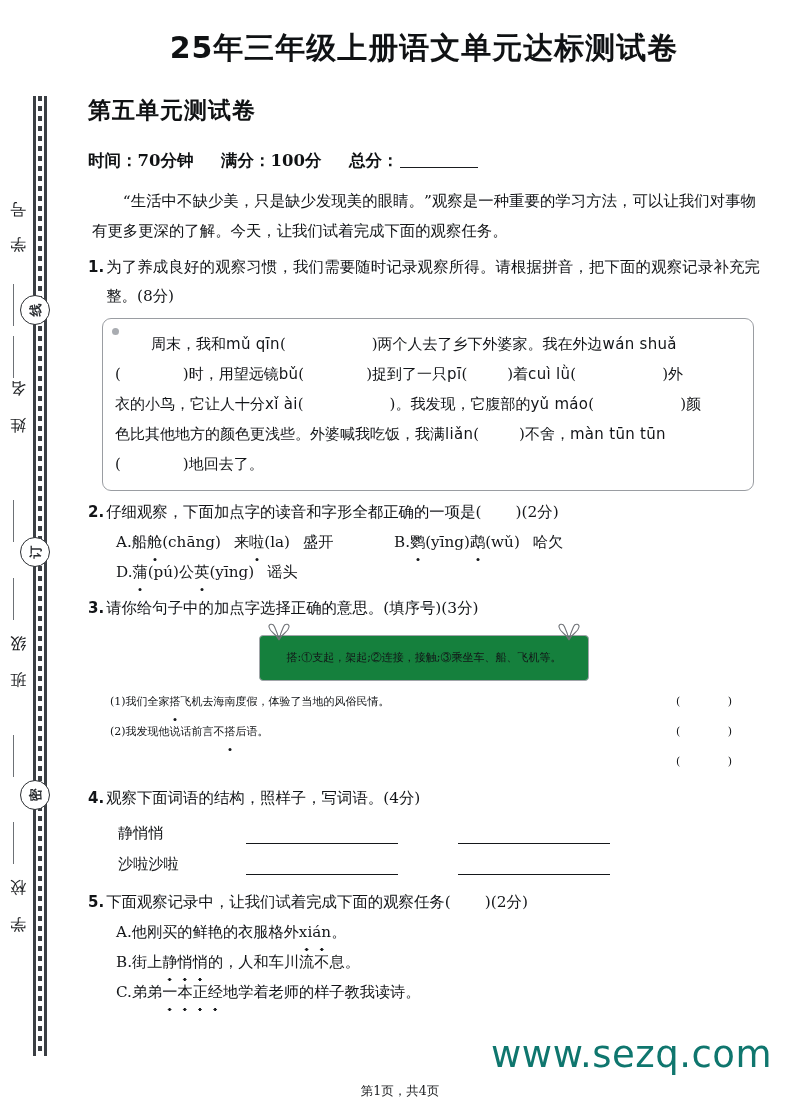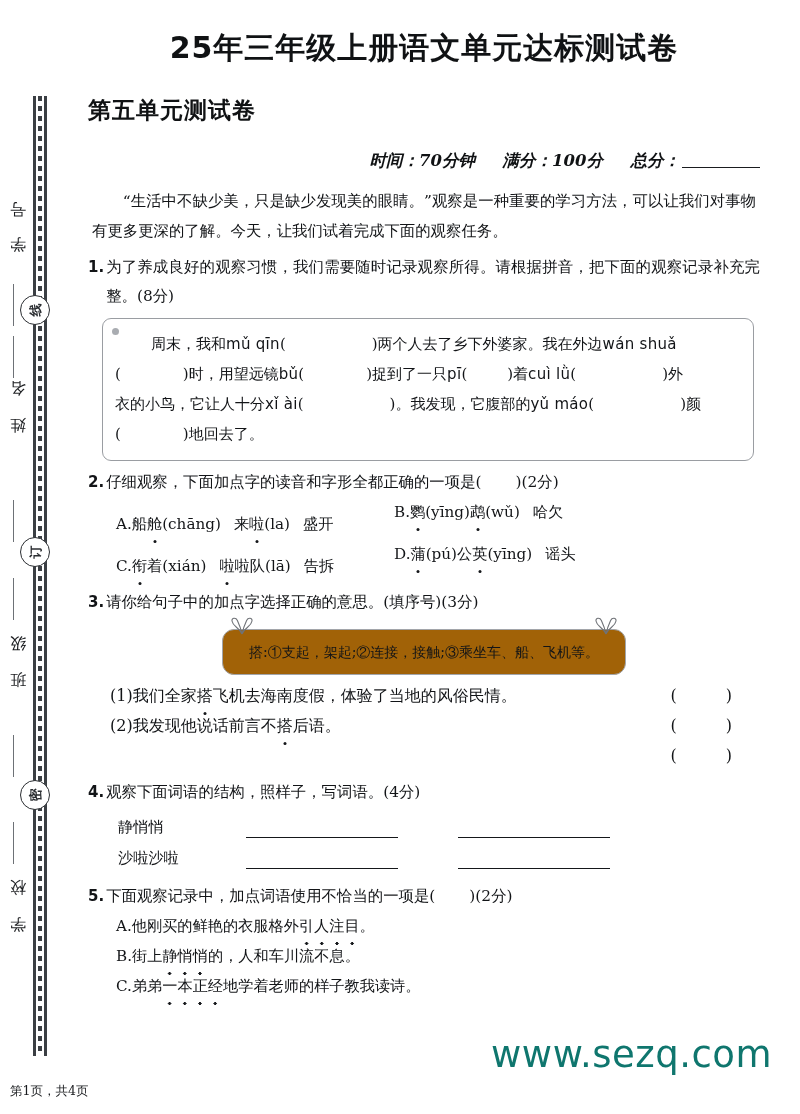--- a/index.html
+++ b/index.html
@@ -89,27 +89,26 @@
     text-align: left;
     font-family: "DejaVu Sans", "Liberation Sans", sans-serif;
     font-size: 23px;
     font-weight: 600;
     letter-spacing: 1px;
     margin: 26px 0 0 0;
     color: #101214;
   }
 
   .meta-line {
-    text-align: right;
+    text-align: left;
     font-family: "DejaVu Serif", "Liberation Serif", serif;
     font-size: 16.5px;
     font-weight: 600;
     margin: 24px 0 0 0;
     color: #101214;
-    font-style: italic;
   }
   .meta-line .gap { display: inline-block; width: 16px; }
   .meta-line .rule {
     display: inline-block;
     width: 78px;
     border-bottom: 1.4px solid #1a1c1f;
     vertical-align: -2px;
     margin-left: 2px;
   }
 
@@ -196,21 +195,21 @@
 
   
   .opt-row {
     display: flex;
     margin-left: 28px;
     font-family: "DejaVu Serif", "Liberation Serif", serif;
     font-size: 15.2px;
     line-height: 30px;
   }
   .opt { flex: 0 0 auto; }
-  .opt.colA { width: 278px; margin-top: 12px; }
+  .opt.colA { width: 278px; }
   .opt .lbl {
     font-family: "DejaVu Serif", "Liberation Serif", serif;
     font-weight: 400;
   }
   .sp { display: inline-block; width: 13px; }
   .dotted {
     position: relative;
     display: inline-block;
   }
   .dotted::after {
@@ -236,44 +235,44 @@
   
   .ribbon-wrap {
     position: relative;
     margin: 12px 0 6px 0;
     display: flex;
     justify-content: center;
   }
   .ribbon-box {
     position: relative;
     border: 1.1px solid #a2a5aa;
-    border-radius: 12px;
+    border-radius: 4px;
     padding: 9px 26px;
     font-family: "DejaVu Serif", "Liberation Serif", serif;
-    font-size: 14px;
+    font-size: 11px;
     line-height: 26px;
-    background: #a16207;
+    background: #15803d;
     color: #121417;
   }
   .bow {
     position: absolute;
     top: -13px;
     width: 26px; height: 20px;
     overflow: visible;
   }
   .bow.l { left: 6px; }
   .bow.r { right: 6px; }
 
   
   .sub-item {
     display: flex;
     align-items: center;
     margin-left: 22px;
     font-family: "DejaVu Serif", "Liberation Serif", serif;
-    font-size: 16px;
+    font-size: 11px;
     line-height: 30px;
   }
   .sub-item .txt { flex: 0 0 auto; }
   .sub-item .spacer { flex: 1 1 auto; }
   .sub-item .brk { flex: 0 0 auto; letter-spacing: 22px; padding-right: 6px; }
 
   
   .ws-row {
     display: flex;
     align-items: flex-end;
@@ -288,25 +287,24 @@
     border-bottom: 1.5px solid #15171a;
     height: 20px;
     flex: 0 0 auto;
   }
   .ws-row .line.second { margin-left: 60px; }
 
   
   #footer {
     position: absolute;
     left: 0; right: 0; bottom: 14px;
-    text-align: left;
+    text-align: center;
     font-family: "DejaVu Serif", "Liberation Serif", serif;
     font-size: 12.5px;
     color: #1a1c1f;
-    padding-left: 10px;
   }
   #watermark {
     position: absolute;
     right: 28px; bottom: 38px;
     font-family: "DejaVu Sans", "Liberation Sans", sans-serif;
     font-size: 37px;
     color: #0f766e;
     letter-spacing: 0.5px;
     user-select: none;
     pointer-events: none;
@@ -369,20 +367,23 @@
       <p class="first">
         <span>周末，我和</span><span class="py">mǔ qīn</span>(<span class="blank-l"></span>)<span>两个人去了乡下外婆家。我在外边</span><span class="py">wán shuǎ</span>
       </p>
       <p>
         (<span class="blank-m"></span>)<span>时，用望远镜</span><span class="py">bǔ</span>(<span class="blank-m"></span>)<span>捉到了一只</span><span class="py">pī</span>(<span class="blank-s"></span>)<span>着</span><span class="py">cuì lǜ</span>(<span class="blank-l"></span>)<span>外</span>
       </p>
       <p>
         <span>衣的小鸟，它让人十分</span><span class="py">xǐ ài</span>(<span class="blank-l"></span>)<span>。我发现，它腹部的</span><span class="py">yǔ máo</span>(<span class="blank-l"></span>)<span>颜</span>
       </p>
       <p>
+        <span>色比其他地方的颜色更浅些。外婆喊我吃饭，我满</span><span class="py">liǎn</span>(<span class="blank-s"></span>)<span>不舍，</span><span class="py">màn tūn tūn</span>
+      </p>
+      <p>
         (<span class="blank-m"></span>)<span>地回去了。</span>
       </p>
     </div>
   </div>
 
   <div class="q">
     <div class="q-head">
       <span class="q-num">2.</span>
       <span class="q-text"><span>仔细观察，下面加点字的读音和字形全都正确的一项是(</span><span class="paren"></span><span>)(2分)</span></span>
     </div>
@@ -390,23 +391,20 @@
     <div class="opt-row">
       <div class="opt colA">
         <span class="lbl">A.</span><span>船</span><span class="dotted">舱</span><span>(chāng)</span><span class="sp"></span><span>来</span><span class="dotted">啦</span><span>(la)</span><span class="sp"></span><span>盛开</span>
       </div>
       <div class="opt">
         <span class="lbl">B.</span><span></span><span class="dotted">鹦</span><span>(yīng)</span><span></span><span class="dotted">鹉</span><span>(wǔ)</span><span class="sp"></span><span>哈欠</span>
       </div>
     </div>
 
     <div class="opt-row">
-      <div class="opt colA">
-        <span class="lbl">C.</span><span></span><span class="dotted">衔</span><span>着(xián)</span><span class="sp"></span><span></span><span class="dotted">啦</span><span>啦队(lā)</span><span class="sp"></span><span>告拆</span>
-      </div>
       <div class="opt">
         <span class="lbl">D.</span><span></span><span class="dotted">蒲</span><span>(pú)公</span><span></span><span class="dotted">英</span><span>(yīng)</span><span class="sp"></span><span>谣头</span>
       </div>
     </div>
   </div>
 
   <div class="q">
     <div class="q-head">
       <span class="q-num">3.</span>
       <span class="q-text">请你给句子中的加点字选择正确的意思。(填序号)(3分)</span>
@@ -455,25 +453,25 @@
     <div class="ws-row">
       <span class="word">沙啦沙啦</span>
       <span class="line"></span>
       <span class="line second"></span>
     </div>
   </div>
 
   <div class="q" style="margin-top:13px;">
     <div class="q-head">
       <span class="q-num">5.</span>
-      <span class="q-text"><span>下面观察记录中，加点词语使用不恰当的一项是(</span><span class="paren"></span><span>)(2分)</span></span>
+      <span class="q-text"><span>下面观察记录中，让我们试着完成下面的观察任务(</span><span class="paren"></span><span>)(2分)</span></span>
     </div>
     <div class="opt-row">
       <div class="opt">
-        <span class="lbl">A.</span><span>他刚买的鲜艳的衣服格外</span><span class="dotted2">引人注目</span><span>。</span>
+        <span class="lbl">A.</span><span>他刚买的鲜艳的衣服格外</span><span class="dotted2">xián</span><span>。</span>
       </div>
     </div>
     <div class="opt-row">
       <div class="opt">
         <span class="lbl">B.</span><span>街上</span><span class="dotted2">静悄悄</span><span>的，人和车川流不息。</span>
       </div>
     </div>
     <div class="opt-row">
       <div class="opt">
         <span class="lbl">C.</span><span>弟弟</span><span class="dotted2">一本正经</span><span>地学着老师的样子教我读诗。</span>

